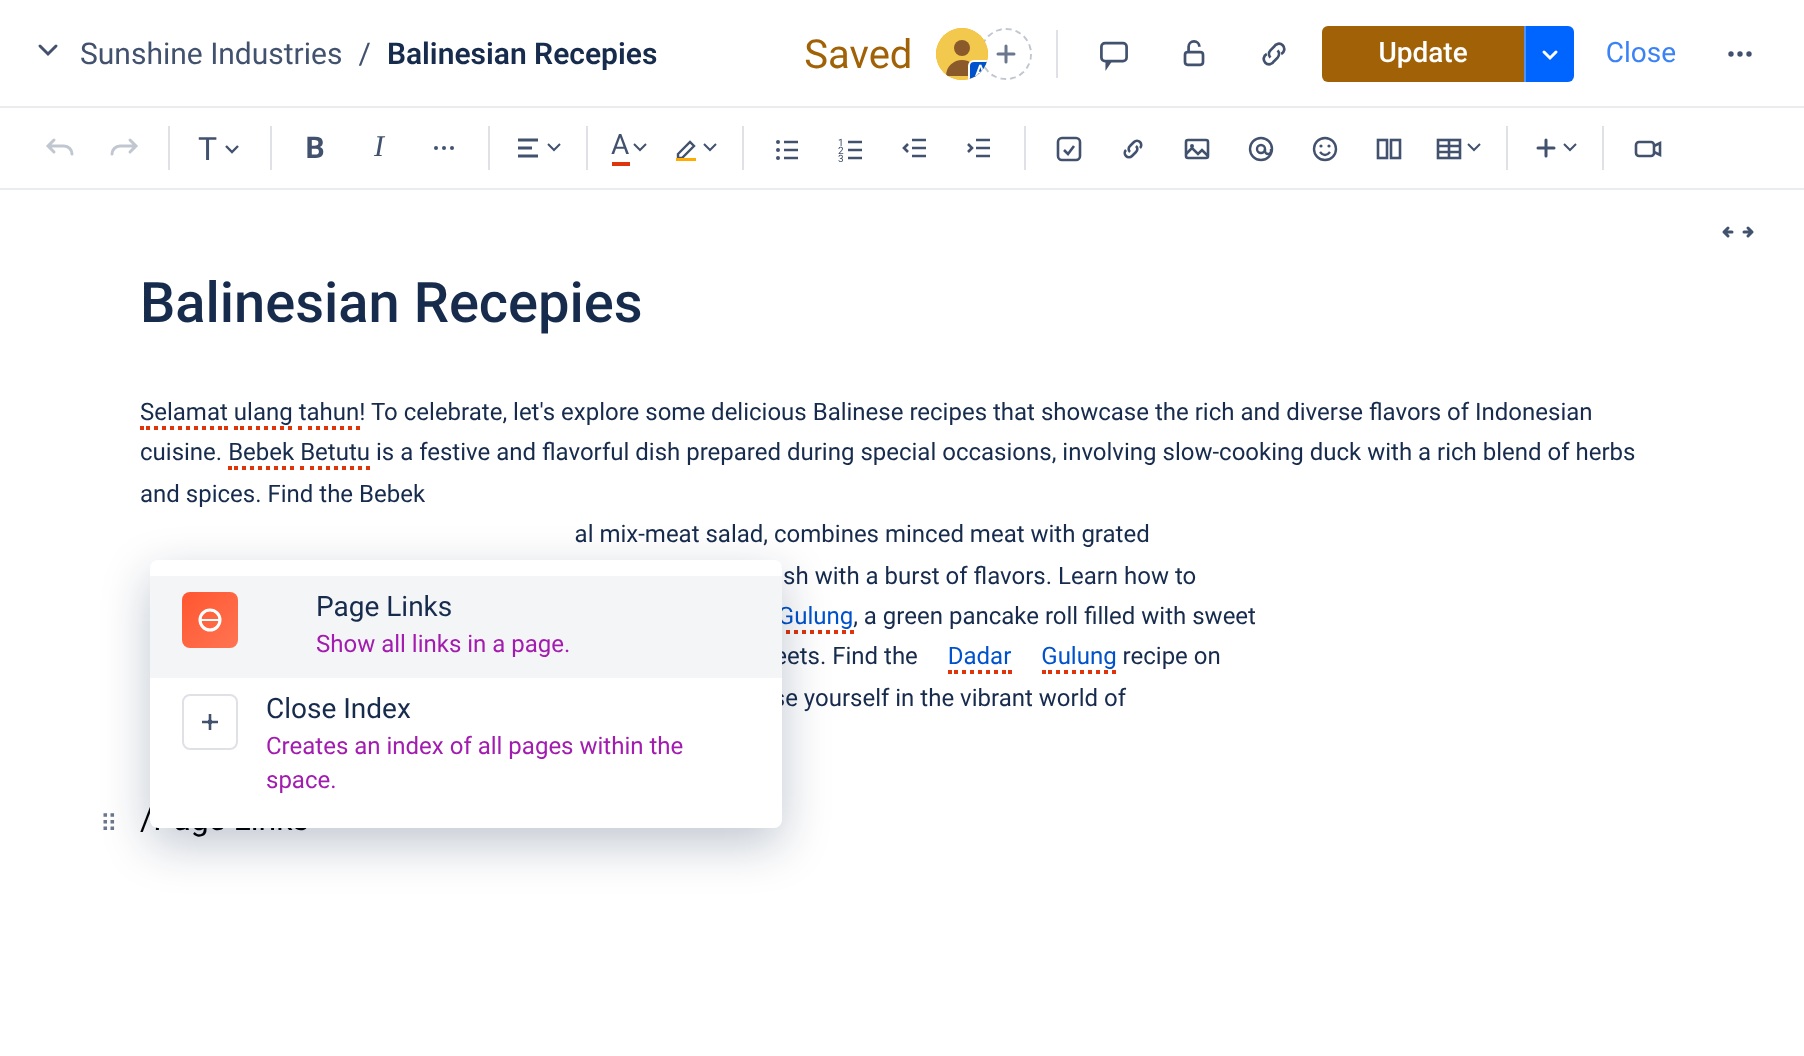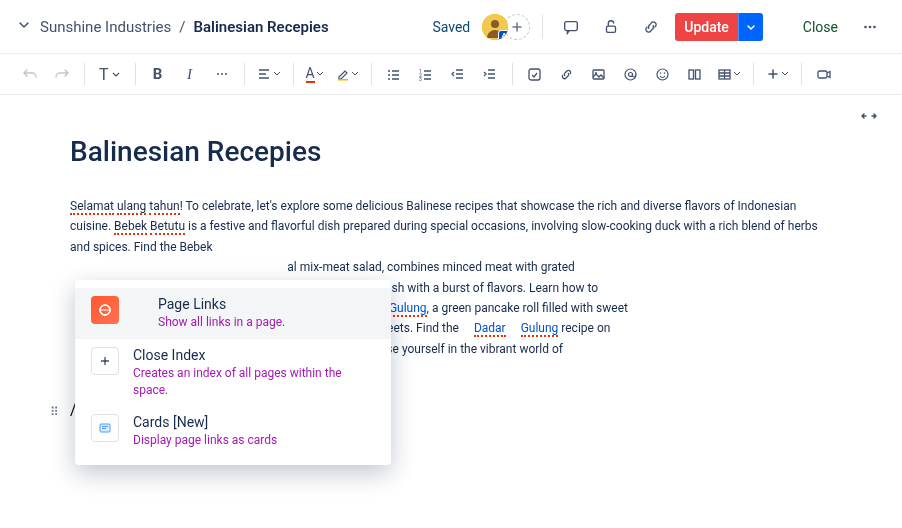--- a/index.html
+++ b/index.html
@@ -2,31 +2,31 @@
 <html><head>
   <meta charset="utf-8">
   <style>
     * { box-sizing: border-box; margin: 0; padding: 0; }
     body { font-family: -apple-system, BlinkMacSystemFont, "Segoe UI", Roboto, sans-serif; font-size: 14px; color: #172B4D; background: #fff; width: 902px; height: 528px; overflow: hidden; }
     .header { display: flex; align-items: center; height: 54px; padding: 0 16px; border-bottom: 1px solid #EBECF0; gap: 8px; }
     .chevron { color: #42526E; cursor: pointer; }
     .breadcrumb { display: flex; align-items: flex-start; gap: 8px; color: #42526E; font-size: 15px; }
     .breadcrumb-title { font-weight: 600; color: #172B4D; }
     .spacer { flex: 1; }
-    .saved { color: #0c4a6e; margin-right: 4px; font-size: 14px; }
+    .saved { color: #a16207; margin-right: 4px; font-size: 20px; }
     .avatar-group { display: flex; align-items: center; }
     .avatar { width: 26px; height: 26px; border-radius: 50%; overflow: hidden; display: flex; align-items: center; justify-content: center; background: #FFAB00; position: relative; font-size: 12px; font-weight: 600; color: #fff; }
     .avatar-badge { position: absolute; bottom: -2px; right: -2px; width: 12px; height: 12px; background: #0052CC; border-radius: 3px; font-size: 8px; color: #fff; display: flex; align-items: center; justify-content: center; border: 1px solid #fff; }
     .avatar-add { width: 26px; height: 26px; border-radius: 50%; border: 1px dashed #C1C7D0; display: flex; align-items: center; justify-content: center; color: #6B778C; margin-left: -4px; background: #fff; cursor: pointer; }
     .divider { width: 1px; height: 24px; background: #DFE1E6; margin: 0 4px; }
     .icon-btn { width: 32px; height: 32px; display: flex; align-items: center; justify-content: center; border-radius: 3px; cursor: pointer; color: #42526E; }
     .update-group { display: flex; }
-    .update-btn { background: #ef4444; color: #fff; padding: 6px 9px; border-radius: 3px 0 0 3px; font-weight: 500; cursor: pointer; font-size: 14px; }
+    .update-btn { background: #a16207; color: #fff; padding: 6px 28px; border-radius: 3px 0 0 3px; font-weight: 500; cursor: pointer; font-size: 14px; }
     .update-chev { background: #0065FF; color: #fff; padding: 6px 6px; border-radius: 0 3px 3px 0; cursor: pointer; border-left: 1px solid rgba(255,255,255,0.3); display: flex; align-items: center; }
-    .close-btn { color: #14532d; cursor: pointer; padding: 6px 8px; font-size: 14px; margin-left: 24px; }
+    .close-btn { color: #3b82f6; cursor: pointer; padding: 6px 8px; font-size: 14px; }
     .toolbar { display: flex; align-items: center; height: 41px; padding: 0 16px; border-bottom: 1px solid #EBECF0; gap: 4px; }
     .tool-icon { width: 28px; height: 28px; display: flex; align-items: center; justify-content: center; border-radius: 3px; cursor: pointer; color: #42526E; }
     .tool-sep { width: 1px; height: 22px; background: #DFE1E6; margin: 0 4px; }
     .tool-text { padding: 4px 4px; cursor: pointer; font-size: 16px; }
     .content { padding: 40px 70px 0 70px; position: relative; }
     .expand-icon { position: absolute; top: 12px; right: 24px; color: #42526E; cursor: pointer; }
     h1 { font-size: 28px; font-weight: 500; margin-bottom: 28px; color: #172B4D; }
     .body-text { font-size: 12px; line-height: 1.7; color: #172B4D; }
     .underline-red { border-bottom: 2px dotted #DE350B; }
     .link-blue { color: #0052CC; margin-left: 12px; }
@@ -291,26 +291,13 @@
       <svg width="14" height="14" viewBox="0 0 14 14">
           <path d="M3 7h8M7 3v8" stroke="#42526E" stroke-width="1.3"></path>
           <circle cx="7" cy="7" r="1.2" fill="#42526E"></circle>
         </svg>
     </div>
     <div class="popup-text">
       <div class="popup-title">Close Index</div>
       <div class="popup-desc">Creates an index of all pages within the space.</div>
     </div>
   </div>
-  <div class="popup-item">
-    <div class="popup-icon blue">
-      <svg width="16" height="16" viewBox="0 0 16 16">
-          <rect x="3" y="4" width="10" height="8" rx="1" fill="#DEEBFF" stroke="#4C9AFF"></rect>
-          <rect x="5" y="6" width="6" height="1" fill="#4C9AFF"></rect>
-          <rect x="5" y="8" width="4" height="1" fill="#4C9AFF"></rect>
-        </svg>
-    </div>
-    <div class="popup-text">
-      <div class="popup-title">Cards [New]</div>
-      <div class="popup-desc">Display page links as cards</div>
-    </div>
-  </div>
 </div>
 
 </body></html>

